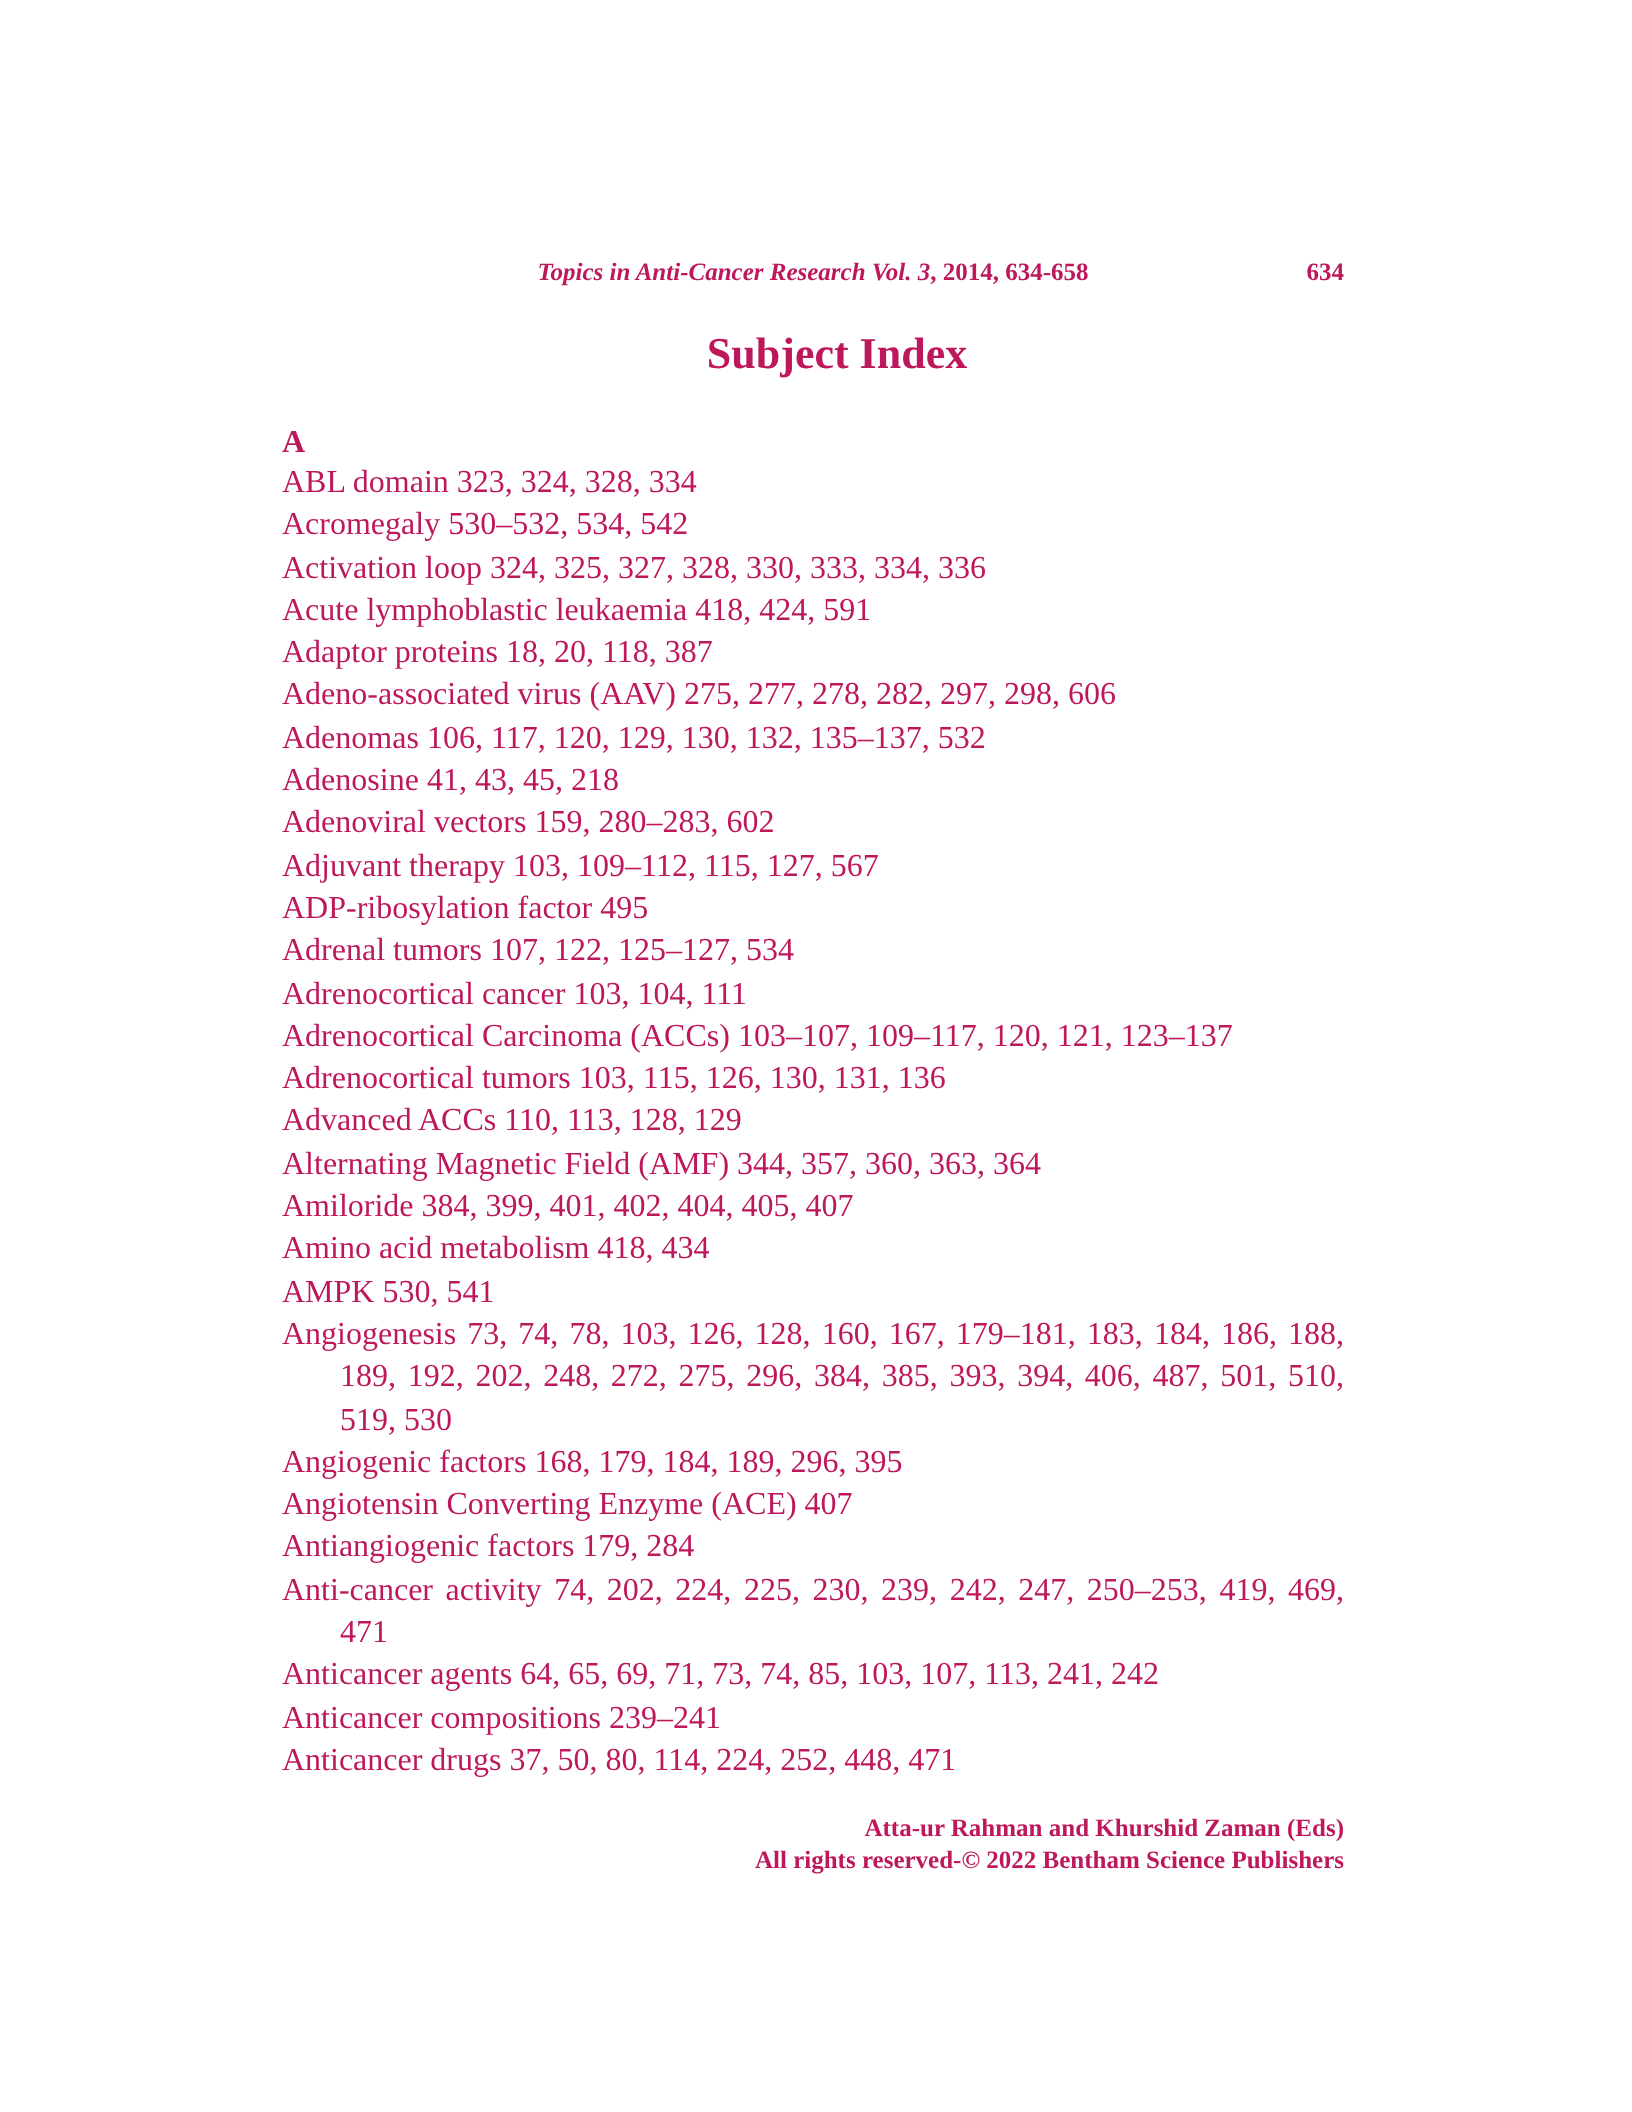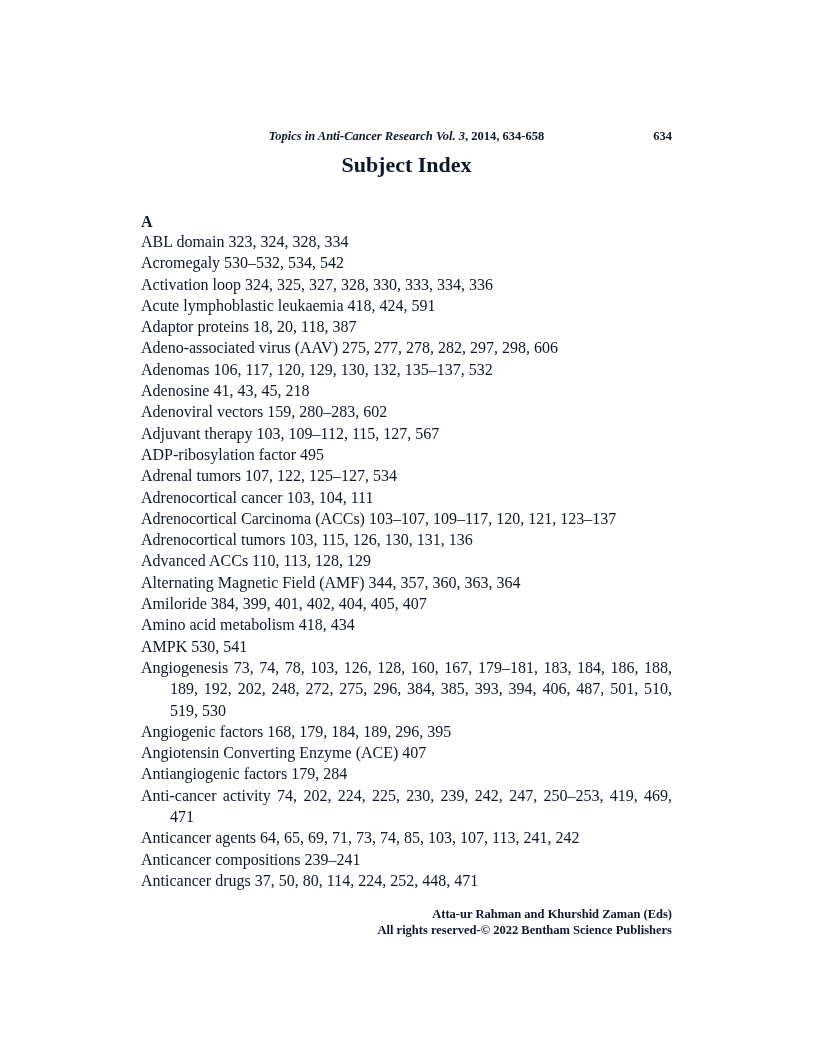--- a/index.html
+++ b/index.html
@@ -1,42 +1,42 @@
 <!DOCTYPE html>
 <html><head>
 <meta charset="utf-8">
 <style>
   html, body { margin: 0; padding: 0; background: #ffffff; }
   .page {
     position: relative;
     width: 775px;
     height: 1056px;
     background: #ffffff;
-    color: #0f172a;
+    color: #be185d;
     font-family: "Liberation Serif", serif;
     overflow: hidden;
   }
   .running-header {
     position: absolute;
     top: 129px;
     left: 141px;
     width: 531px;
     font-size: 12.5px;
     font-weight: bold;
     line-height: 15px;
   }
   .citation { text-align: center; }
   .cit-italic { font-style: italic; }
   .pagenum { position: absolute; right: 0; top: 0; }
   .title {
     position: absolute;
     top: 152px;
     left: 141px;
     width: 531px;
-    margin: 0;
+    margin: 12px;
     text-align: center;
     font-size: 22px;
     font-weight: bold;
   }
   .section-letter {
     position: absolute;
     top: 211px;
     left: 141px;
     font-size: 16px;
     font-weight: bold;

